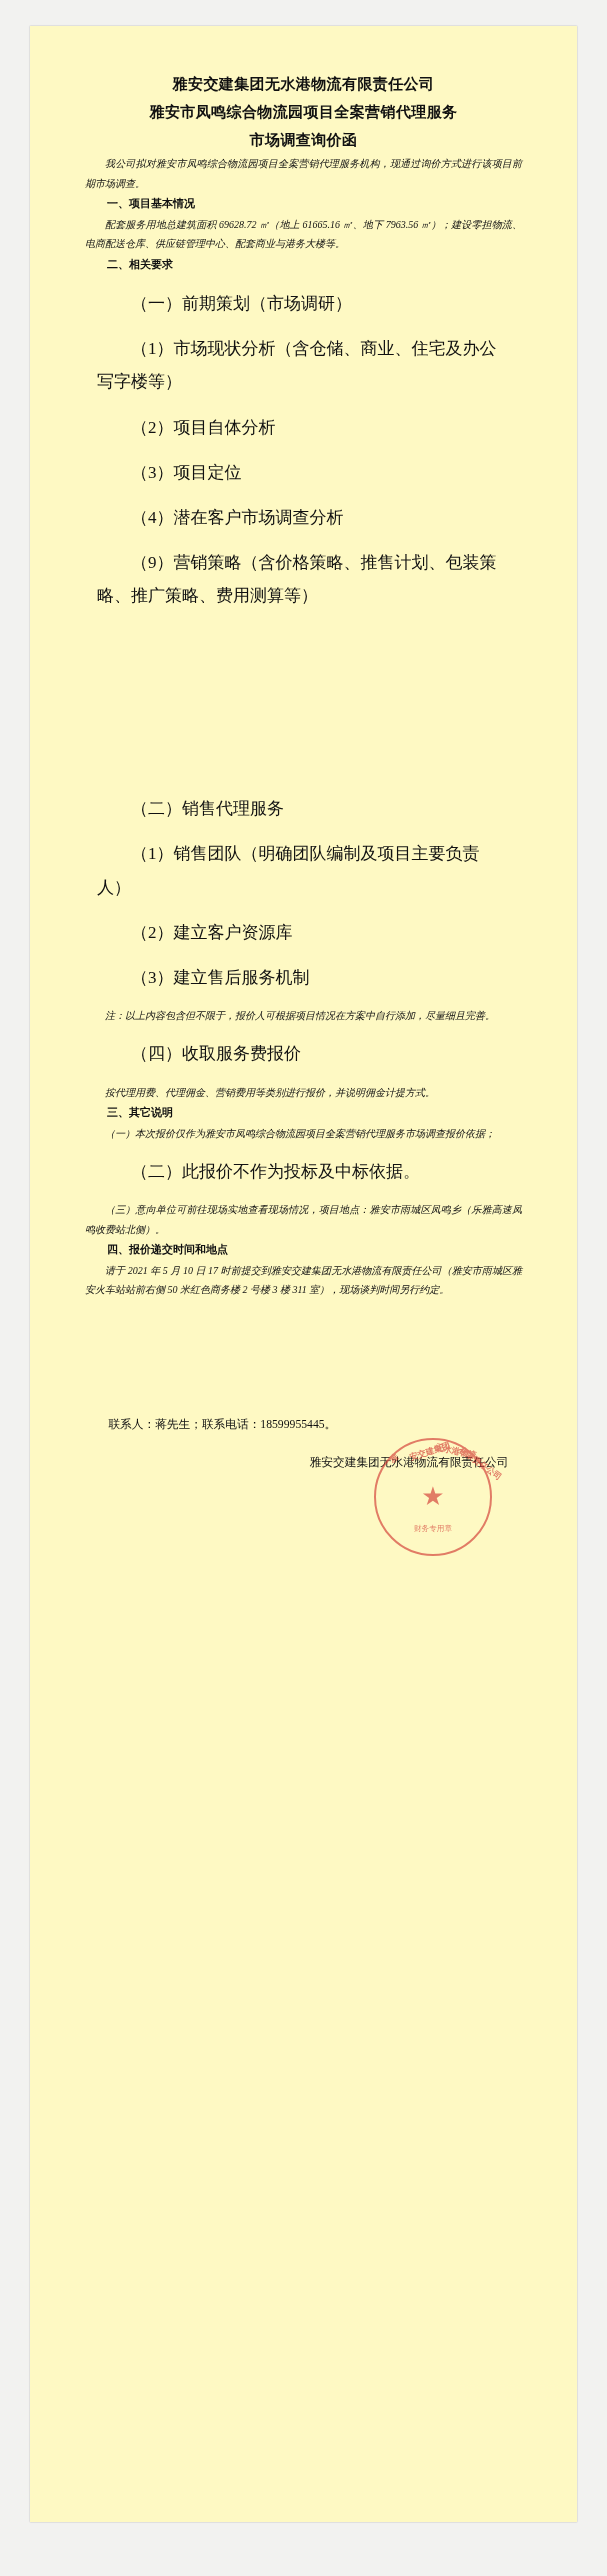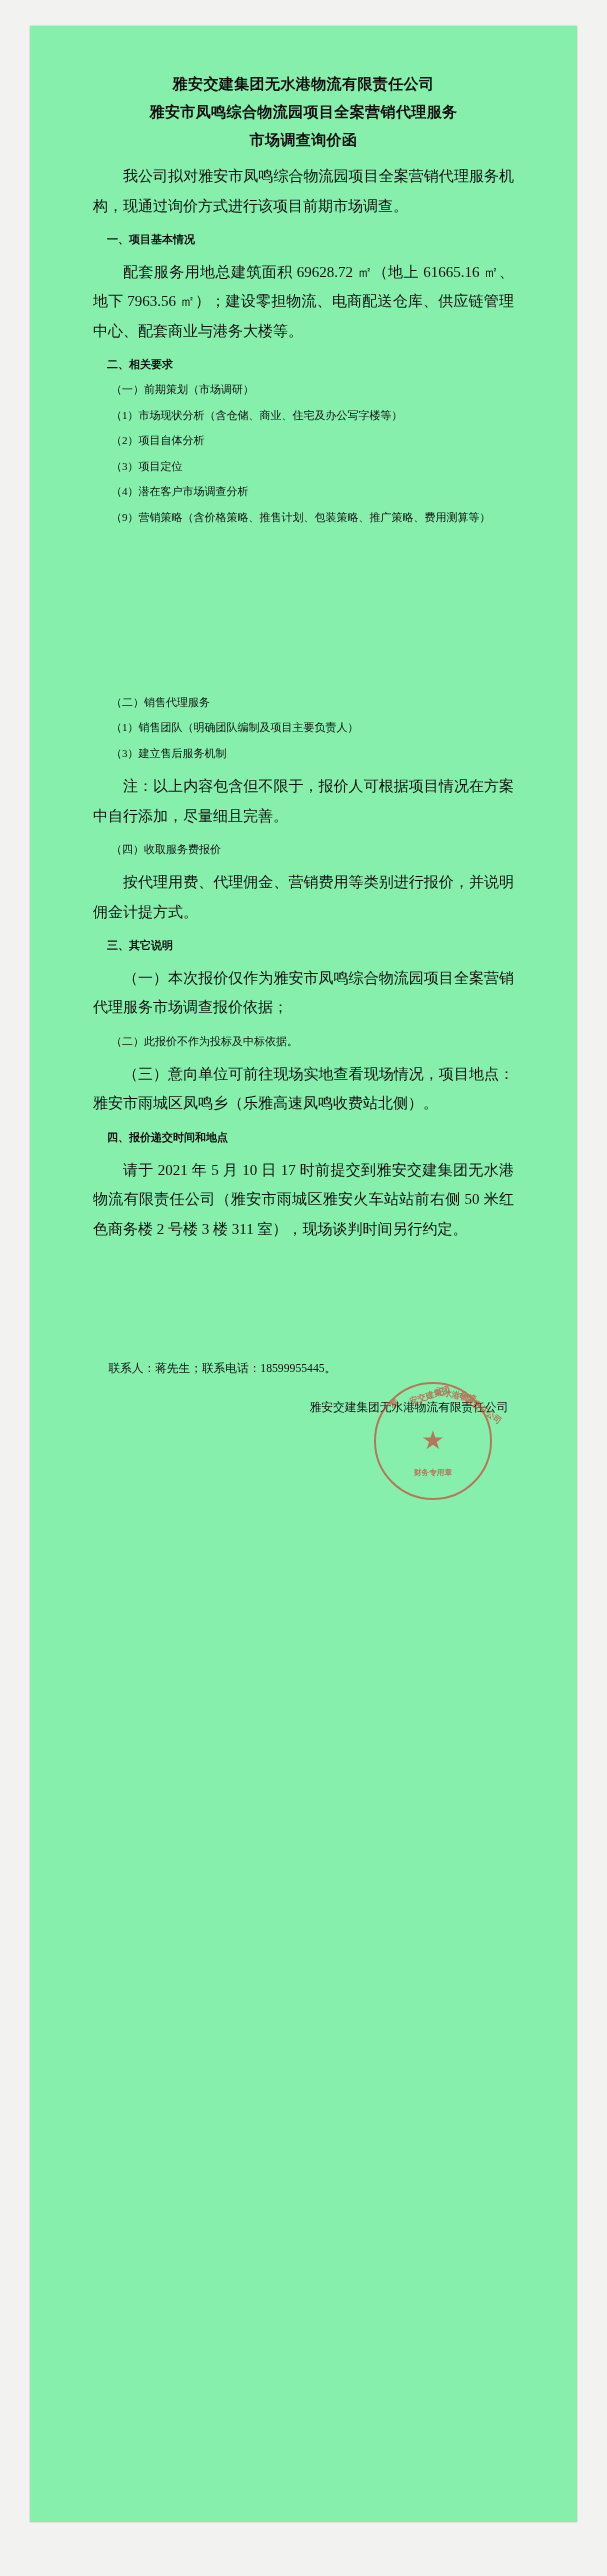--- a/index.html
+++ b/index.html
@@ -17,62 +17,63 @@
     margin: 0 auto;
     background: #f2f2f0;
     overflow: hidden;
   }
   .sheet {
     position: absolute;
     left: 30px;
     top: 26px;
     width: 547px;
     height: 2496px;
-    background: #86efac;
+    background: #fef9c3;
     box-shadow: 0 0 1.5px rgba(0,0,0,0.28);
   }
   .content {
     position: absolute;
     left: 55px;
     top: 27px;
     width: 437px;
   }
   .title-block {
     text-align: center;
     margin-top: 18px;
   }
   .title-line {
     font-size: 15px;
     font-weight: bold;
     letter-spacing: 0.4px;
     line-height: 1.85;
     color: #111;
   }
   p.body {
-    font-size: 15px;
-    line-height: 1.95;
-    color: #111;
-    margin: 8px;
+    font-size: 10px;
+    line-height: 1.95;
+    color: #111;
+    margin: 0;
     text-align: justify;
     text-justify: inter-ideograph;
     text-indent: 2em;
+    font-style: italic;
   }
   p.head {
     font-size: 11px;
     line-height: 1.95;
     color: #111;
     margin: 0;
     font-weight: bold;
     text-indent: 2em;
   }
   p.sub {
-    font-size: 11px;
-    line-height: 1.95;
-    color: #111;
-    margin: 4px;
+    font-size: 17px;
+    line-height: 1.95;
+    color: #111;
+    margin: 12px;
     text-indent: 2em;
   }
   .first-para {
     margin-top: 20px;
   }
   .gap-block {
     height: 156px;
   }
   .contact-block {
     margin-top: 114px;
@@ -134,21 +135,21 @@
   .stamp-arc-3 { left: 59px; top: 6px; transform: rotate(12deg); }
   .stamp-arc-4 { left: 79px; top: 18px; transform: rotate(36deg); }
   .stamp-bottom {
     position: absolute;
     left: 0;
     bottom: 20px;
     width: 114px;
     text-align: center;
     color: #d0302c;
     font-size: 7.6px;
-    font-weight: bold;
+    font-weight: normal;
   }
 </style>
 </head>
 <body>
 
 <div class="page">
   <div class="sheet">
     <div class="content">
 
       <div class="title-block">
@@ -167,20 +168,21 @@
       <p class="sub">（1）市场现状分析（含仓储、商业、住宅及办公写字楼等）</p>
       <p class="sub">（2）项目自体分析</p>
       <p class="sub">（3）项目定位</p>
       <p class="sub">（4）潜在客户市场调查分析</p>
       <p class="sub">（9）营销策略（含价格策略、推售计划、包装策略、推广策略、费用测算等）</p>
 
       <div class="gap-block"></div>
 
       <p class="sub">（二）销售代理服务</p>
       <p class="sub">（1）销售团队（明确团队编制及项目主要负责人）</p>
+      <p class="sub">（2）建立客户资源库</p>
       <p class="sub">（3）建立售后服务机制</p>
       <p class="body">注：以上内容包含但不限于，报价人可根据项目情况在方案中自行添加，尽量细且完善。</p>
       <p class="sub">（四）收取服务费报价</p>
       <p class="body">按代理用费、代理佣金、营销费用等类别进行报价，并说明佣金计提方式。</p>
 
       <p class="head">三、其它说明</p>
       <p class="body">（一）本次报价仅作为雅安市凤鸣综合物流园项目全案营销代理服务市场调查报价依据；</p>
       <p class="sub">（二）此报价不作为投标及中标依据。</p>
       <p class="body">（三）意向单位可前往现场实地查看现场情况，项目地点：雅安市雨城区凤鸣乡（乐雅高速凤鸣收费站北侧）。</p>
 

